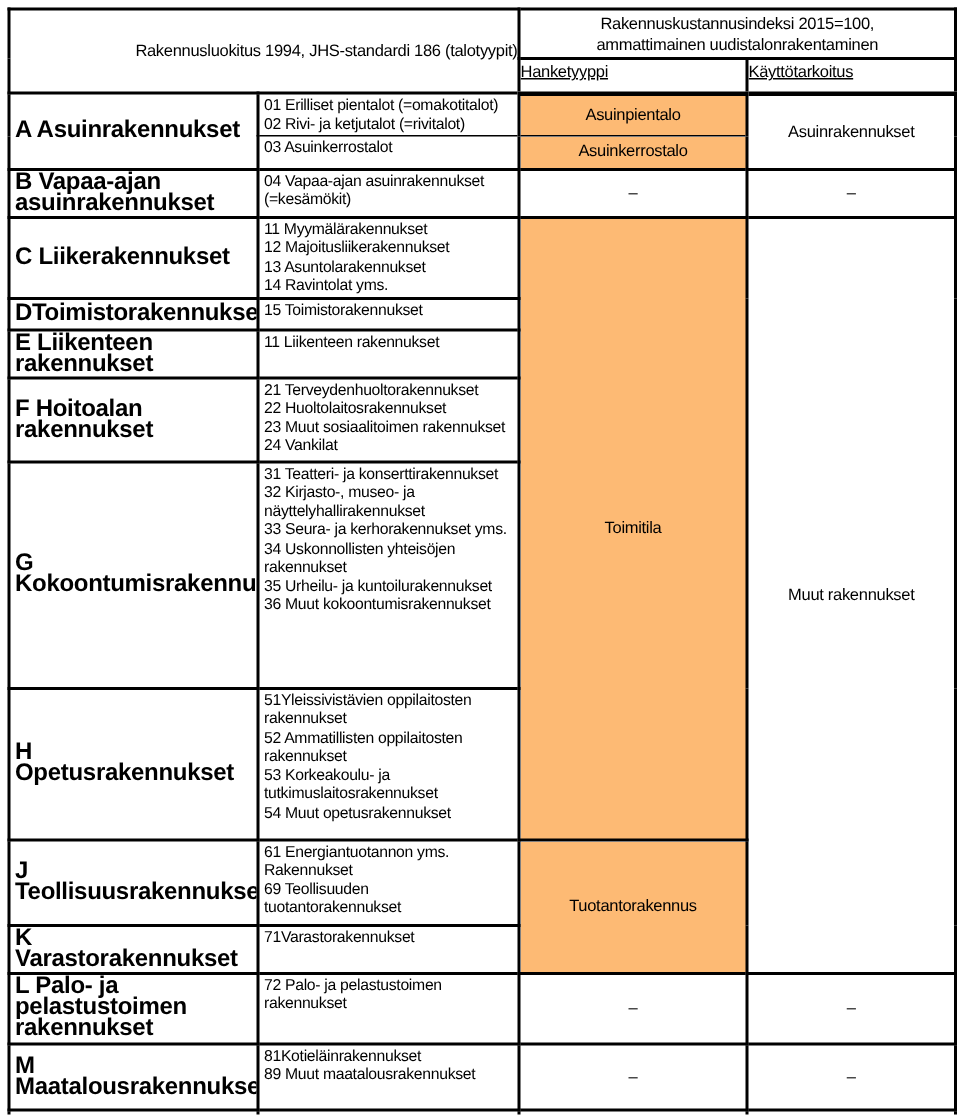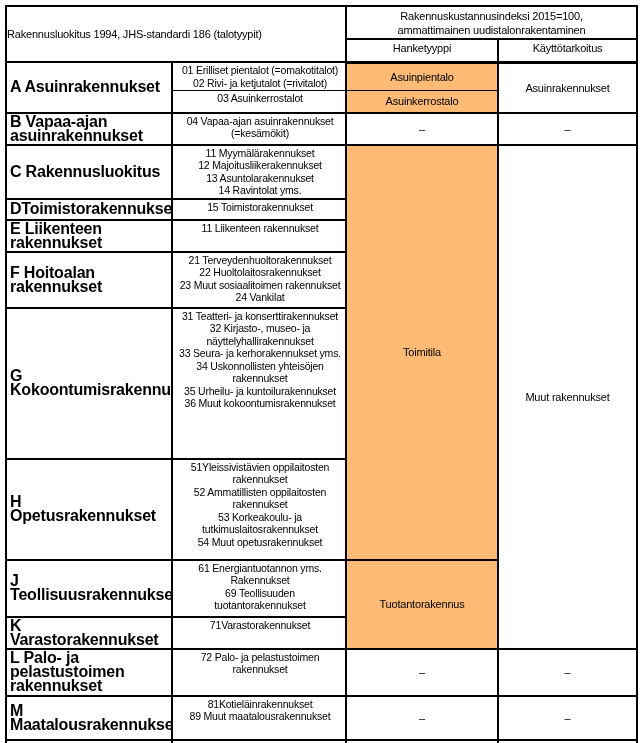--- a/index.html
+++ b/index.html
@@ -22,53 +22,53 @@
     border: 2px solid #000000;
     font-family: "Liberation Sans", sans-serif;
     font-size: 10.5px;
     letter-spacing: -0.2px;
     color: #000000;
     padding: 0;
     overflow: hidden;
   }
   
   td.hdr-left {
-    text-align: left;
+    text-align: right;
     vertical-align: middle;
     font-size: 11px;
   }
   td.hdr-right {
     text-align: center;
     vertical-align: middle;
     white-space: pre-line;
     font-size: 11px;
     line-height: 14px;
     border-bottom-width: 2px;
   }
   td.hdr2 {
-    text-align: center;
     vertical-align: top;
     padding-top: 2px;
     font-size: 11px;
     border-bottom-width: 3px;
+    text-decoration: underline;
   }
   
   td.cat {
     font-weight: bold;
     vertical-align: middle;
     text-align: left;
     padding: 1px 2px 1px 3px;
     white-space: pre-line;
     font-size: 16px;
     line-height: 14px;
   }
   
   td.codes {
     vertical-align: top;
-    text-align: center;
+    text-align: left;
     padding: 1px 1px 1px 3px;
     white-space: pre;
     line-height: 12.5px;
   }
   
   td.val {
     text-align: center;
     vertical-align: middle;
     font-size: 11px;
   }
@@ -117,21 +117,21 @@
     <tr style="height:32px">
       <td class="cat">B Vapaa-ajan
 asuinrakennukset</td>
       <td class="codes">04 Vapaa-ajan asuinrakennukset
 (=kesämökit)</td>
       <td class="val">–</td>
       <td class="val">–</td>
     </tr>
 
     <tr style="height:54px">
-      <td class="cat">C Rakennusluokitus</td>
+      <td class="cat">C Liikerakennukset</td>
       <td class="codes">11 Myymälärakennukset
 12 Majoitusliikerakennukset
 13 Asuntolarakennukset
 14 Ravintolat yms.</td>
       <td class="val shaded" rowspan="6">Toimitila</td>
       <td class="val" rowspan="8">Muut rakennukset</td>
     </tr>
 
     <tr style="height:21px">
       <td class="cat">DToimistorakennukset</td>

